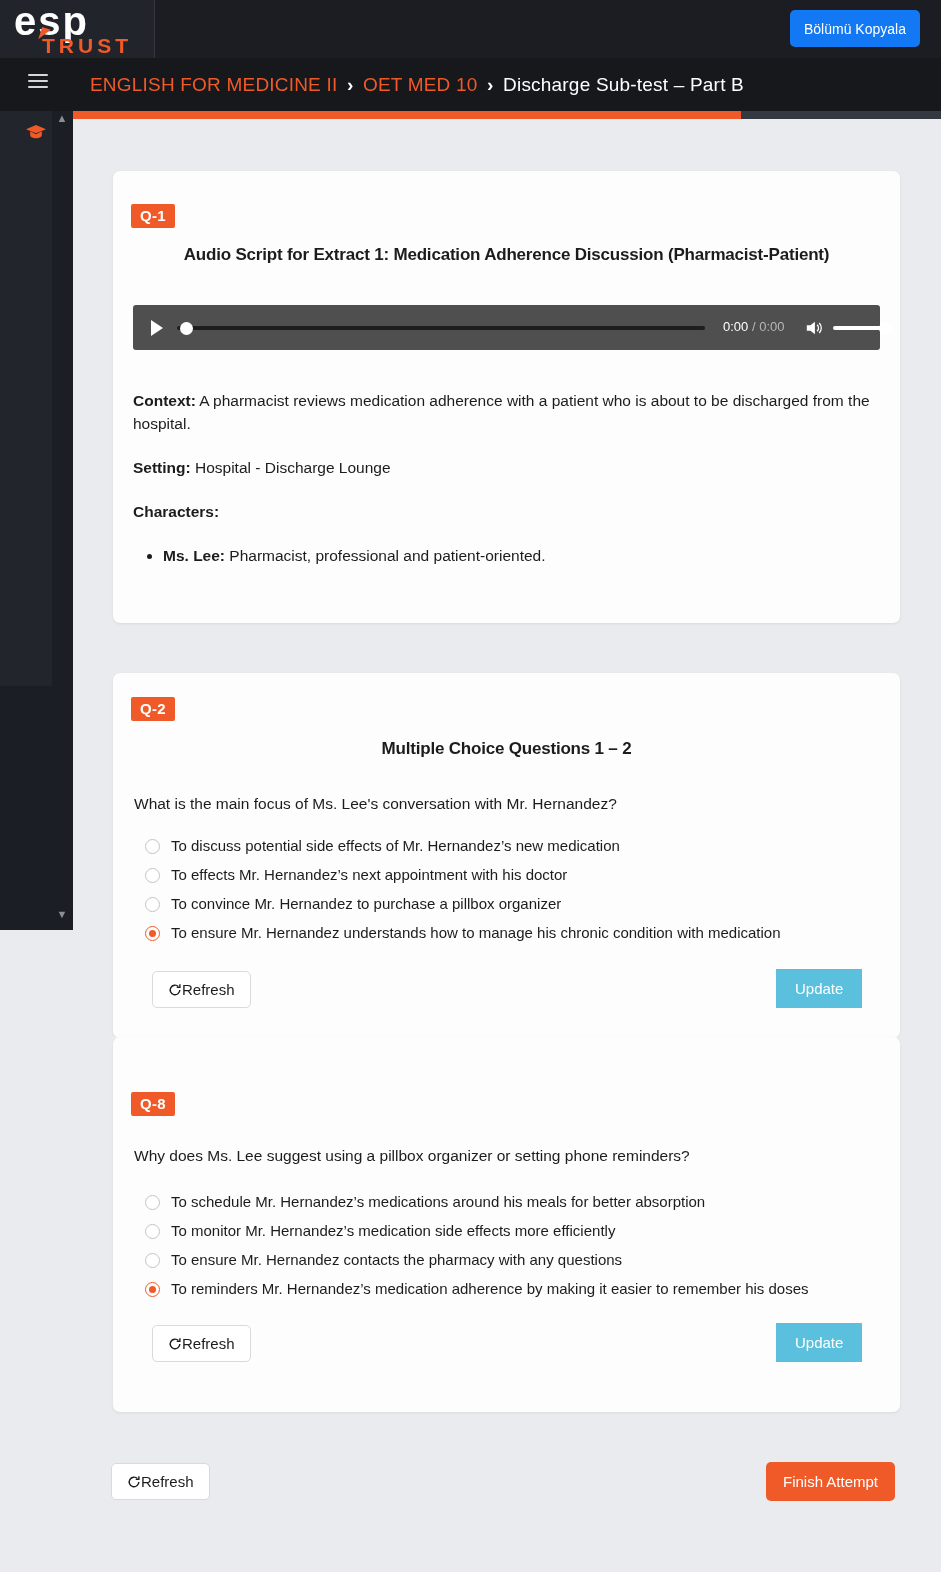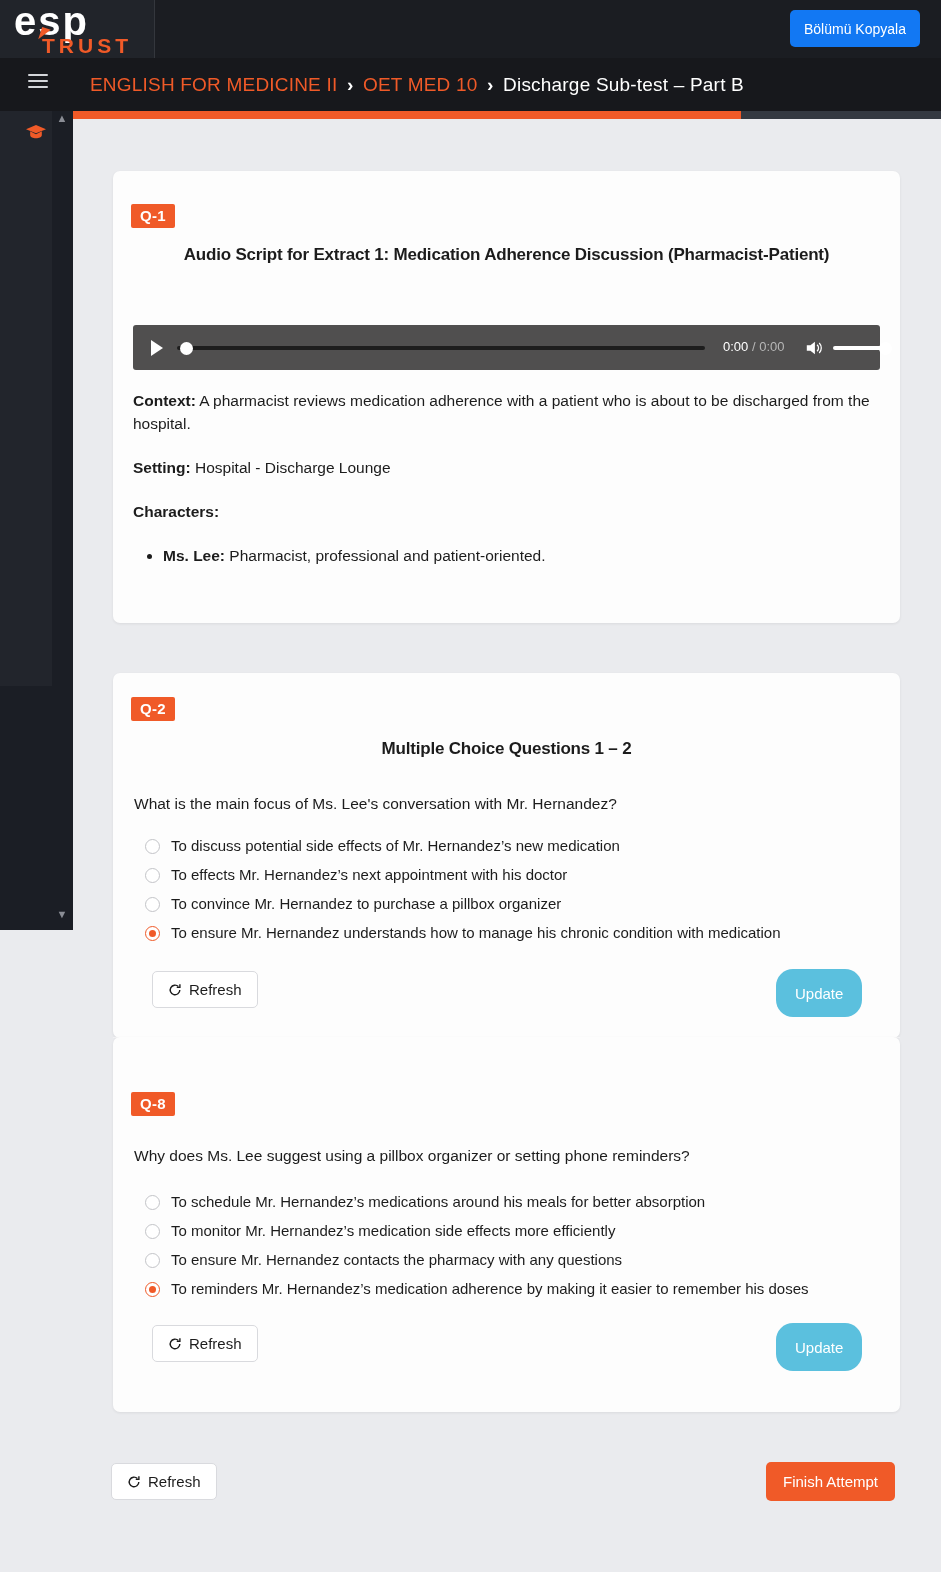--- a/index.html
+++ b/index.html
@@ -127,21 +127,21 @@
     padding: 3px 9px 4px 9px; letter-spacing: 0.3px;
   }
 
   .card-title {
     position: absolute; text-align: center; font-size: 17px;
     font-weight: 700; color: #1c1c1c; letter-spacing: -0.2px;
   }
 
   
   .audio {
-    position: absolute; left: 20px; top: 154px; width: 747px; height: 45px;
+    position: absolute; left: 20px; top: 134px; width: 747px; height: 45px;
     background: #504f4f; border-radius: 3px;
   }
   .au-play {
     position: absolute; left: 18px; top: 15px; width: 0; height: 0;
     border-left: 12px solid #fff;
     border-top: 8px solid transparent;
     border-bottom: 8px solid transparent;
     cursor: pointer;
   }
   .au-track {
@@ -199,26 +199,26 @@
     content: ""; position: absolute; left: 3px; top: 3px;
     width: 7px; height: 7px; border-radius: 50%; background: #f05a28;
   }
   .opt-label { font-size: 15px; color: #1c1c1c; line-height: 20px; }
 
   
   .btn-refresh {
     position: absolute; height: 37px; padding: 0 15px;
     background: #fff; border: 1px solid #d9dade; border-radius: 5px;
     font-size: 15px; color: #1c1c1c; cursor: pointer;
-    display: flex; align-items: center; gap: 7px;
+    display: flex; align-items: center; 
     font-family: "Liberation Sans", sans-serif;
   }
   .btn-update {
-    position: absolute; height: 48px; padding: 0 19px;
-    background: #5bc0de; border: none; border-radius: 17px;
+    position: absolute; height: 39px; padding: 0 19px;
+    background: #5bc0de; border: none; border-radius: 0;
     font-size: 15px; color: #fff; cursor: pointer;
     font-family: "Liberation Sans", sans-serif;
   }
   .btn-finish {
     position: absolute; height: 39px; padding: 0 17px;
     background: #f05a28; border: none; border-radius: 5px;
     font-size: 15px; color: #fff; cursor: pointer;
     font-family: "Liberation Sans", sans-serif;
   }
   #bottom-refresh { left: 38px; top: 1344px; }

